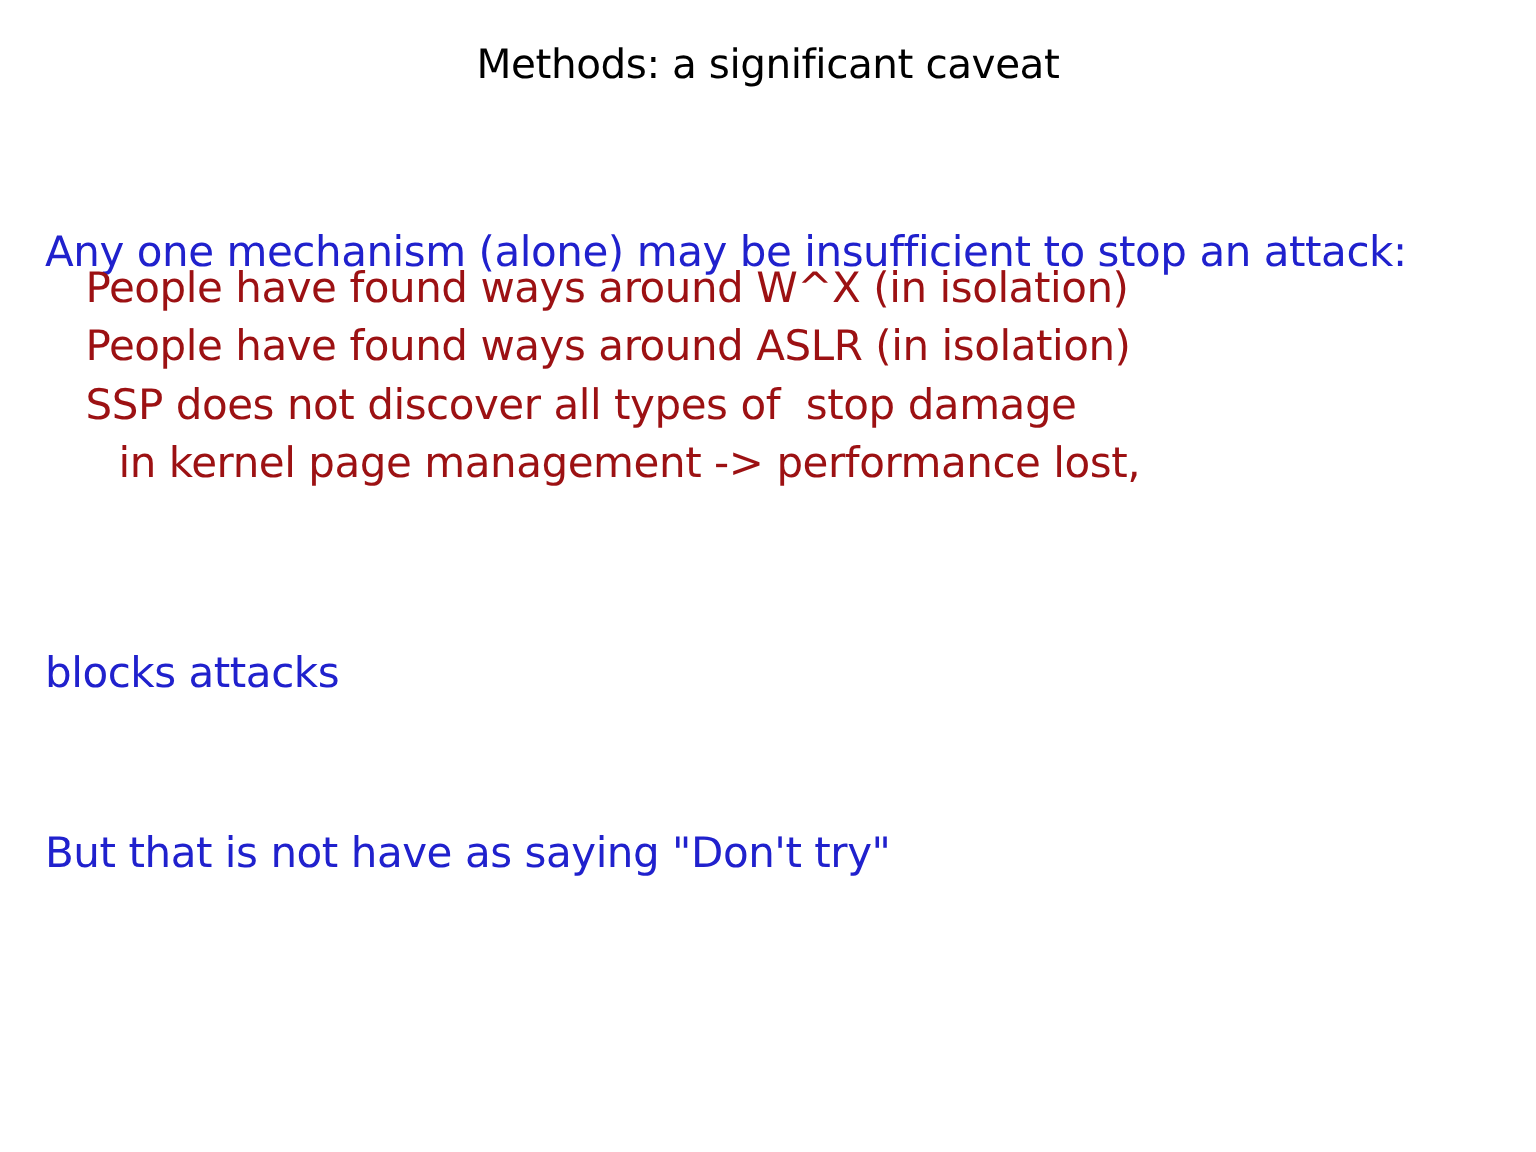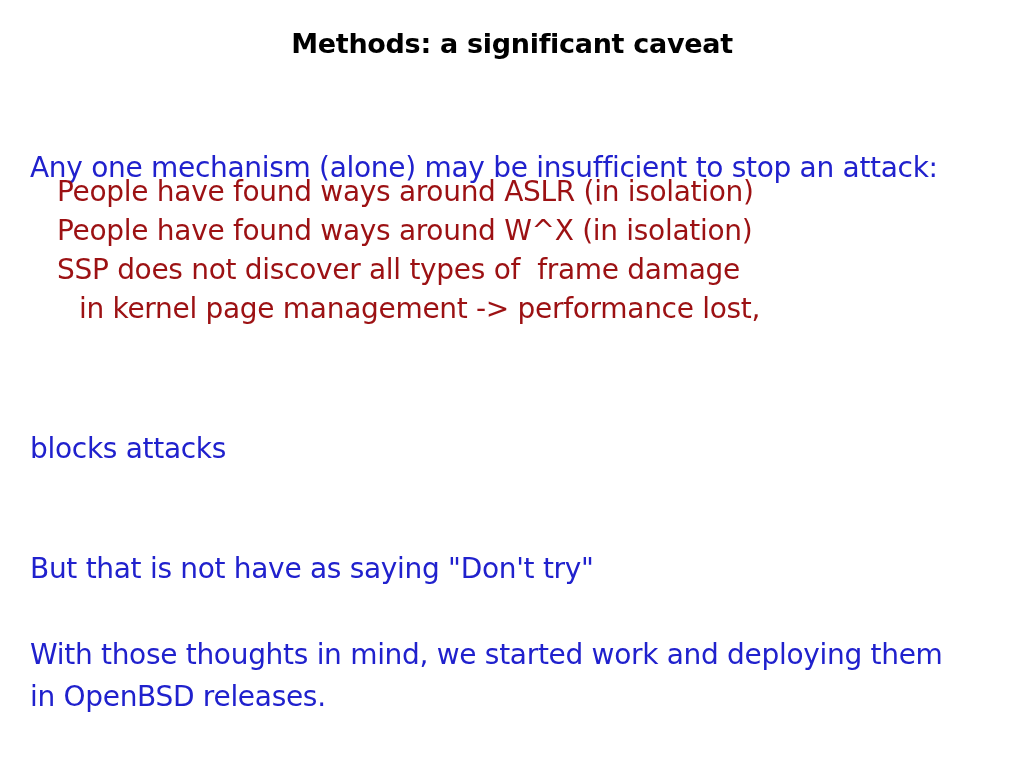--- a/index.html
+++ b/index.html
@@ -19,21 +19,21 @@
   .txt {
     white-space: pre;        
   }
   .slide-title {
     position: absolute;
     top: 28px;
     left: 0;
     width: 100%;
     text-align: center;
     font-size: 27px;
-    font-weight: bold;
+    font-weight: normal;
     color: var(--title-text, #000000);
   }
   .intro-line {
     position: absolute;
     top: 119px;
     left: 30px;
     font-size: 28px;
     color: var(--emphasis-blue, #2021cd);
     margin-top: 32px;
   }
@@ -61,30 +61,26 @@
 </head>
 <body>
 
 <div class="slide">
 
   <div class="slide-title txt">Methods: a significant caveat</div>
 
   <div class="intro-line txt">Any one mechanism (alone) may be insufficient to stop an attack:</div>
 
   <div class="caveat-list">
+    <div class="caveat-item indent-1 txt">People have found ways around W^X (in isolation)</div>
     <div class="caveat-item indent-1 txt">People have found ways around ASLR (in isolation)</div>
-    <div class="caveat-item indent-1 txt">People have found ways around W^X (in isolation)</div>
-    <div class="caveat-item indent-1 txt">SSP does not discover all types of  frame damage</div>
+    <div class="caveat-item indent-1 txt">SSP does not discover all types of  stop damage</div>
     <div class="caveat-item indent-2 txt">in kernel page management -&gt; performance lost,</div>
   </div>
 
   <div class="para para-no-proof">
     <div class="txt">blocks attacks</div>
   </div>
 
   <div class="para para-dont-try txt">But that is not have as saying "Don't try"</div>
 
-  <div class="para para-closing">
-    <div class="txt">With those thoughts in mind, we started work and deploying them</div>
-    <div class="txt">in OpenBSD releases.</div>
-  </div>
 
 </div>
 
 </body></html>

